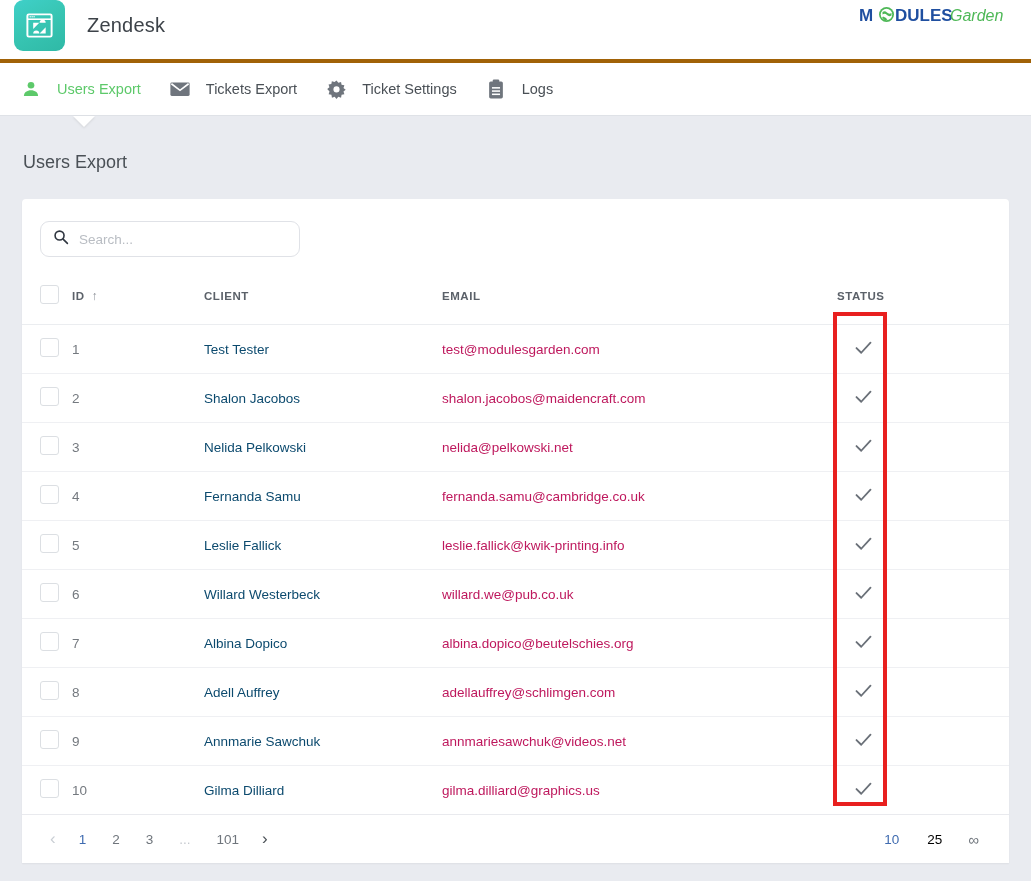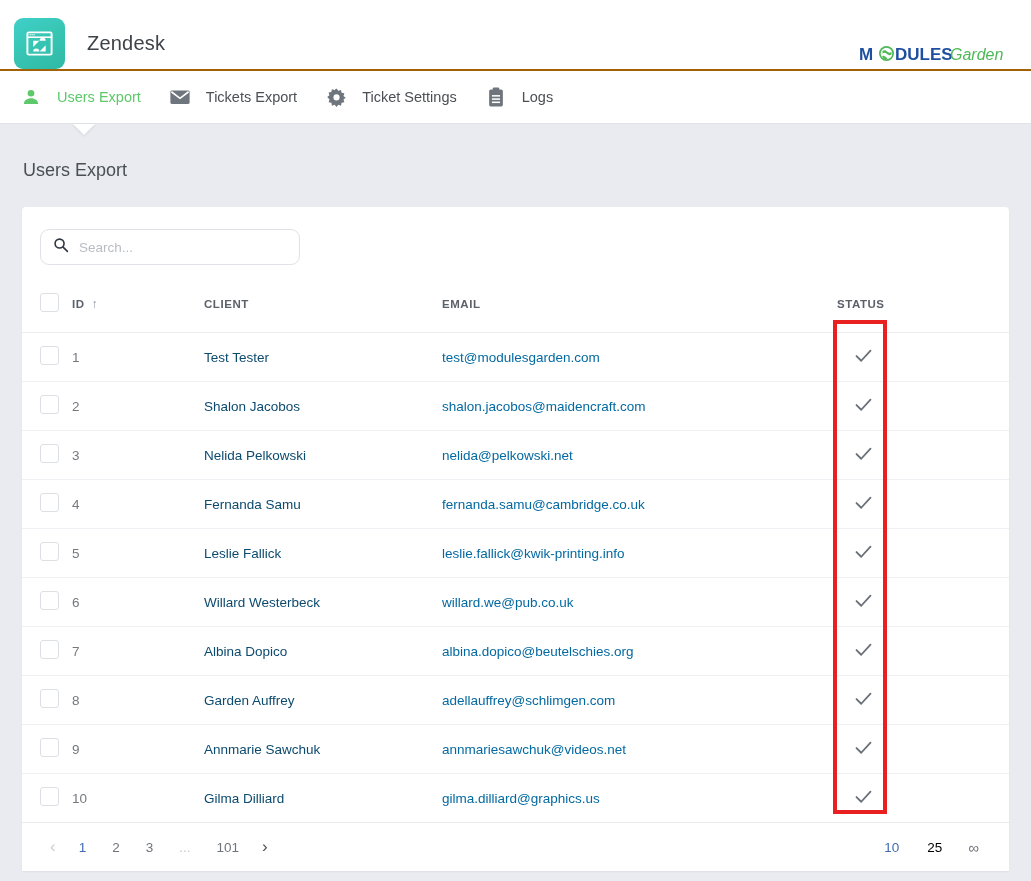--- a/index.html
+++ b/index.html
@@ -6,26 +6,26 @@
   html, body {
     width: 1031px;
     height: 881px;
     font-family: "Liberation Sans", sans-serif;
     background: #e9ebf0;
     overflow: hidden;
   }
 
   
   .app-header {
-    height: 71px;
+    height: 63px;
     background: #ffffff;
     display: flex;
-    align-items: flex-end;
+    align-items: flex-start;
     padding: 0 22px 0 14px;
-    border-bottom: 2px solid #a16207;
+    border-bottom: 4px solid #a16207;
     position: relative;
   }
   .brand { display: flex; align-items: center; gap: 22px; }
   .zendesk-logo {
     width: 51px; height: 51px; border-radius: 9px;
     background: linear-gradient(150deg, #3fd0c9 0%, #38c6b4 45%, #2fb9a6 100%);
     display: flex; align-items: center; justify-content: center;
     flex-shrink: 0;
   }
   .brand-title {
@@ -111,21 +111,21 @@
     font-size: 13.5px; color: #70767d;
     vertical-align: middle;
   }
   tbody tr:last-child td { border-bottom: 1px solid #e9eaee; }
   .col-check { width: 50px; padding-left: 18px !important; }
   .col-id    { width: 132px; }
   .col-client{ width: 238px; }
   .col-email { width: 395px; }
   .col-status{ width: auto; }
   .cell-client a { color: #0c4a6e; text-decoration: none; cursor: pointer; }
-  .cell-email { color: #0369a1; }
+  .cell-email { color: #be185d; }
   .cell-id { color: #74797f; }
 
   .cbox {
     width: 19px; height: 19px;
     border: 1px solid #dcdfe3; border-radius: 3px;
     background: #fff; display: inline-block; cursor: pointer;
   }
   .sort-arrow { margin-left: 7px; color: #8a8f96; font-size: 12px; font-weight: normal; }
   .check-mark { display: inline-block; padding-left: 16px; }
 
@@ -331,21 +331,21 @@
             <td class="col-id cell-id">7</td>
             <td class="col-client cell-client"><a>Albina Dopico</a></td>
             <td class="col-email cell-email">albina.dopico@beutelschies.org</td>
             <td class="col-status"><span class="check-mark"><svg width="21" height="21" viewBox="0 0 24 24" fill="none" stroke="#6a7078" stroke-width="2.1" stroke-linecap="round" stroke-linejoin="round">
                   <path d="M4 12.6 L9.4 18 L20 6.4"></path>
                 </svg></span></td>
           </tr>
           <tr>
             <td class="col-check"><span class="cbox"></span></td>
             <td class="col-id cell-id">8</td>
-            <td class="col-client cell-client"><a>Garden Auffrey</a></td>
+            <td class="col-client cell-client"><a>Adell Auffrey</a></td>
             <td class="col-email cell-email">adellauffrey@schlimgen.com</td>
             <td class="col-status"><span class="check-mark"><svg width="21" height="21" viewBox="0 0 24 24" fill="none" stroke="#6a7078" stroke-width="2.1" stroke-linecap="round" stroke-linejoin="round">
                   <path d="M4 12.6 L9.4 18 L20 6.4"></path>
                 </svg></span></td>
           </tr>
           <tr>
             <td class="col-check"><span class="cbox"></span></td>
             <td class="col-id cell-id">9</td>
             <td class="col-client cell-client"><a>Annmarie Sawchuk</a></td>
             <td class="col-email cell-email">annmariesawchuk@videos.net</td>

